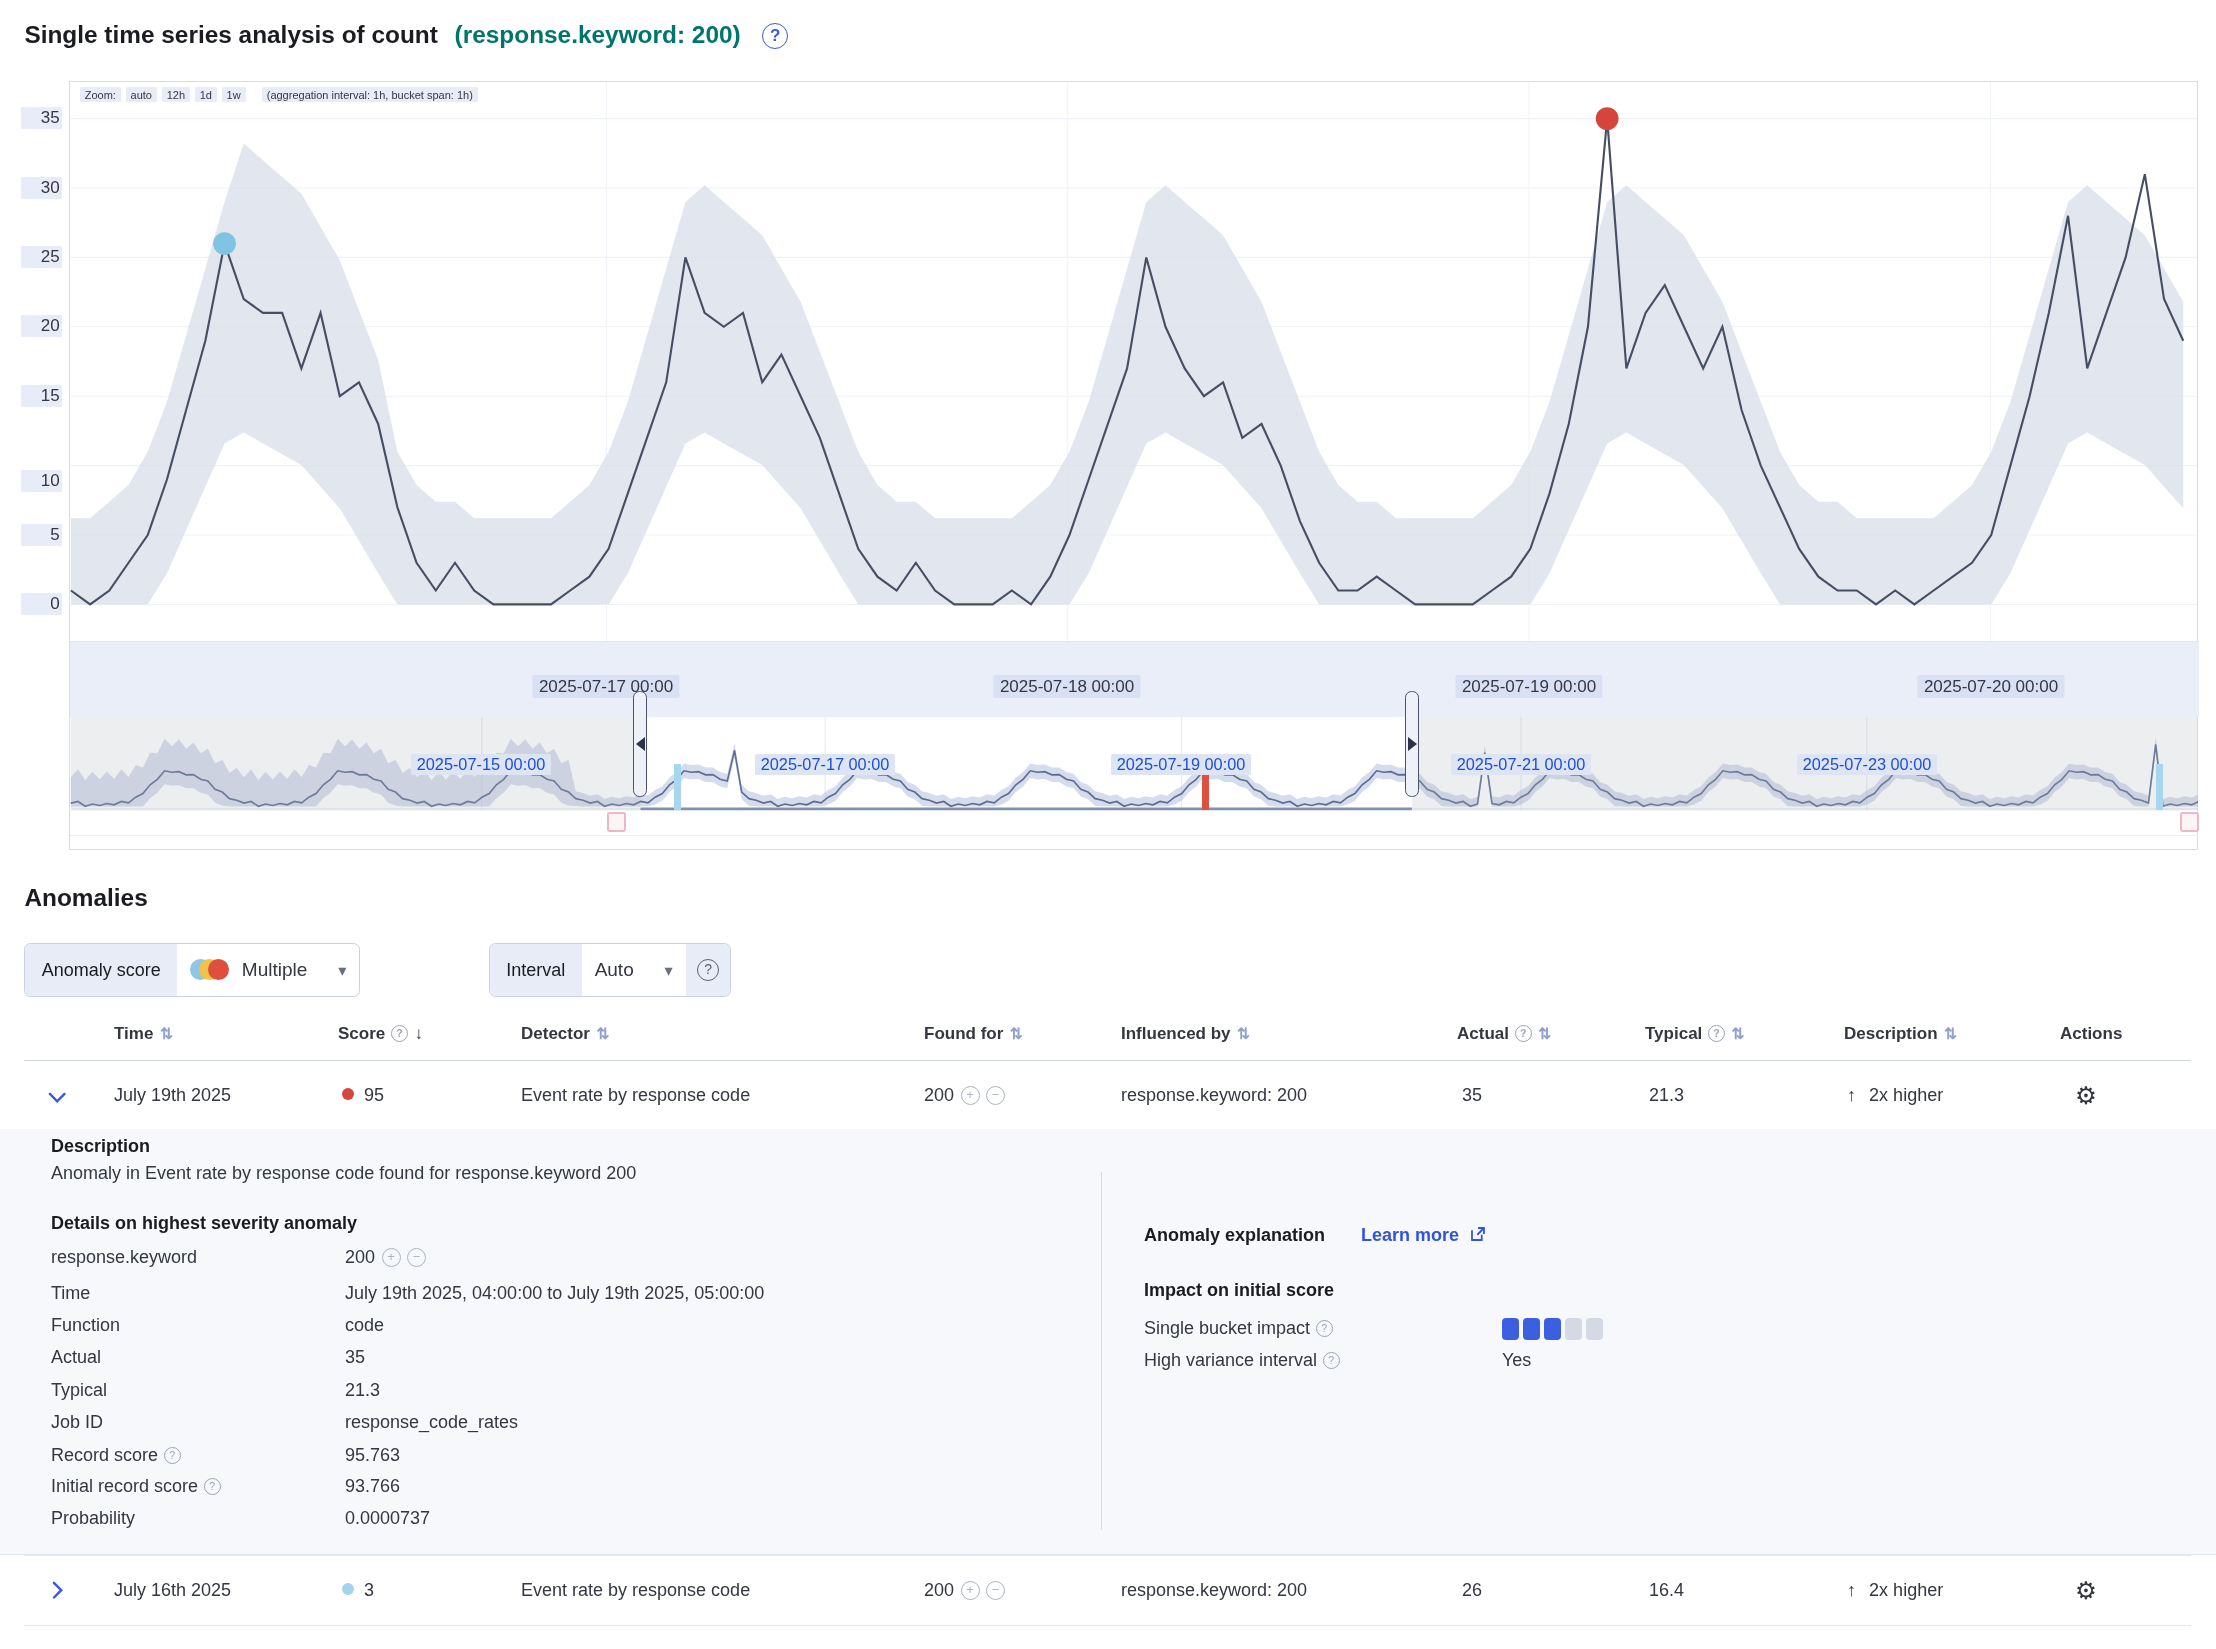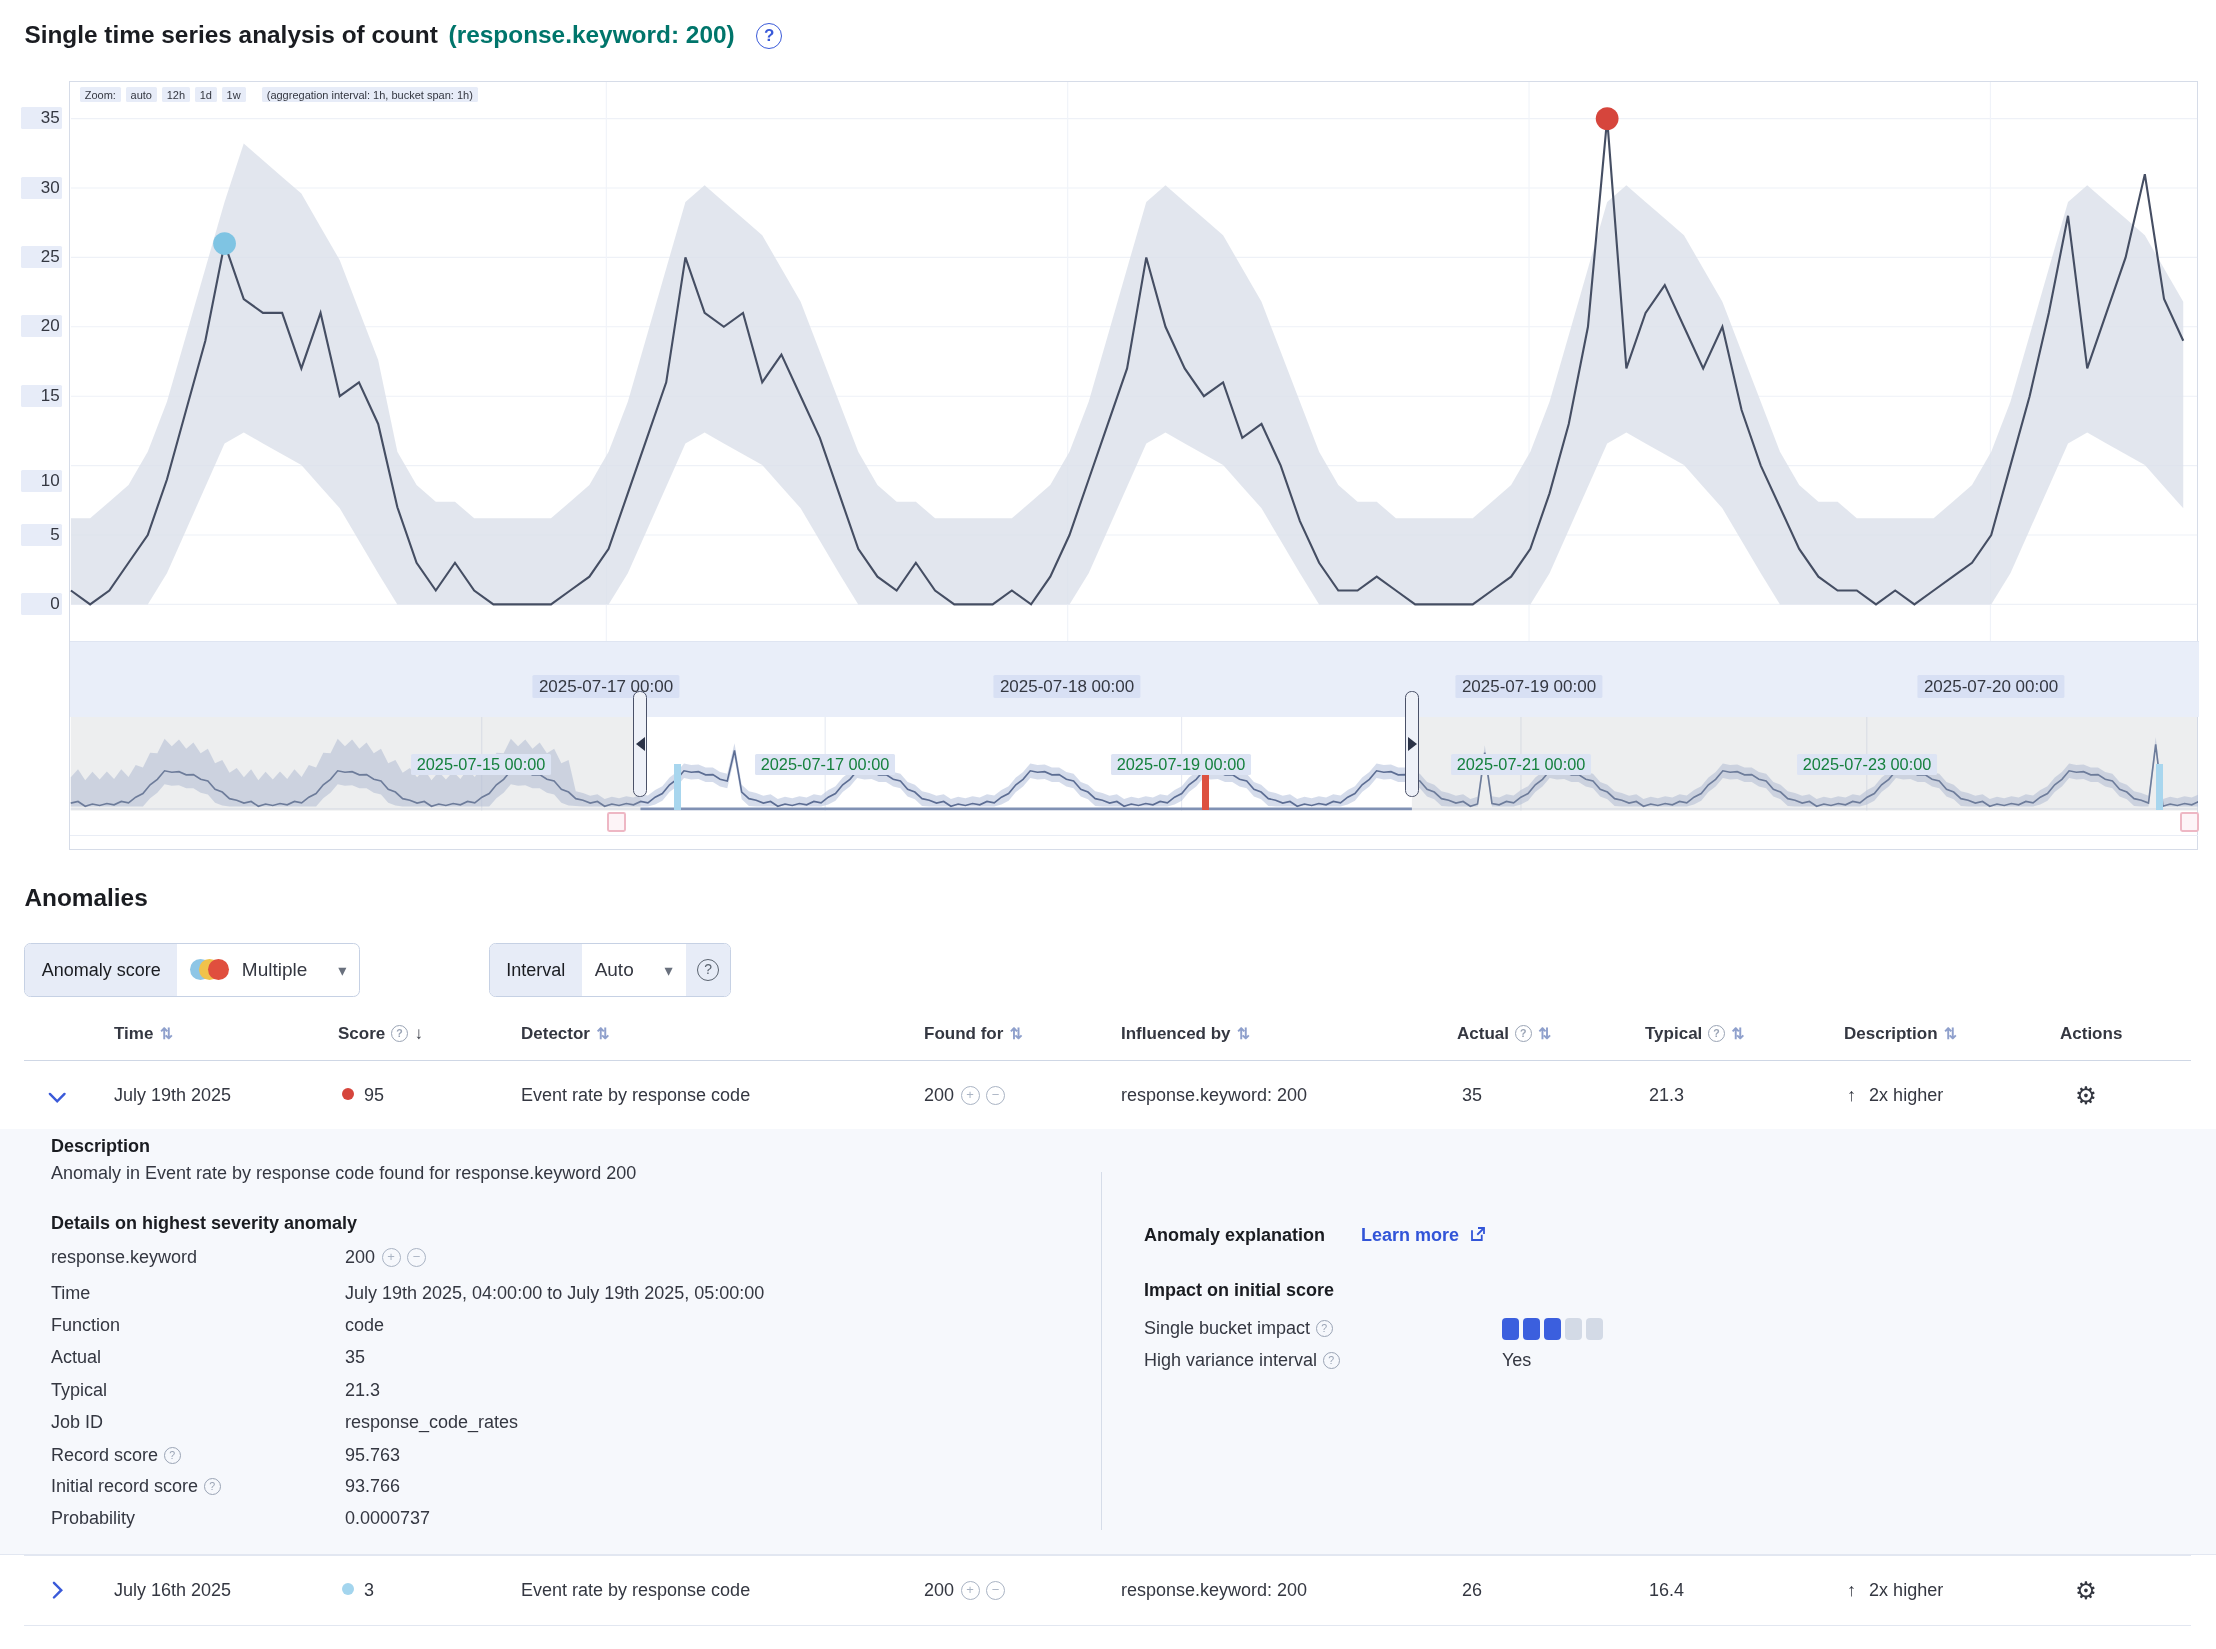--- a/index.html
+++ b/index.html
@@ -2,40 +2,40 @@
 <html style="font-size:13px"><head>
 <meta charset="utf-8">
 <style>
   * { margin:0; padding:0; box-sizing:border-box; }
   html,body { width:2216px; height:1650px; background:#ffffff; overflow:hidden;
     font-family:"Liberation Sans", sans-serif; color:#343741; }
   .abs { position:absolute; }
 
   
   #page-title { left:24.4px; top:21px; font-size:24.4px; font-weight:700; color:#1a1c21; }
-  #page-title .entity { color:#00756b; margin-left:4px; }
+  #page-title .entity { color:#00756b; margin-left:10px; }
   .help-badge { display:inline-block; width:26px; height:26px; border:1.6px solid #3a5ad9;
     border-radius:50%; color:#3a5ad9; font-size:17px; font-weight:700; text-align:center;
     line-height:23px; margin-left:14.7px; vertical-align:1.6px; }
 
   
   #chart-card { left:69px; top:81px; width:2129px; height:769px;
     border:0.8px solid #d6dce8; background:#fff; }
   .ytick { width:41px; text-align:right; font-size:17px; color:#343741;
     background:#e7ecf8; padding:0.8px 2.4px; border-radius:1.6px; }
   #zoom-row { left:9.8px; top:6.5px; font-size:11px; z-index:5; }
   #zoom-row span { background:#e7ecf8; padding:1.6px 4.9px; margin-right:4.9px; border-radius:1.6px; }
   #zoom-row .agg { margin-left:11.4px; }
 
   #axis-band { left:0; top:559px; width:2129px; height:76px; background:#e9eef9;
     border-top:0.8px solid #dfe5f2; }
   .xtick { top:33px; transform:translateX(-50%); font-size:17px; color:#343741;
     background:#d8e0f4; padding:1.6px 6.5px; border-radius:1.6px; white-space:nowrap; }
 
-  .ctick { transform:translateX(-50%); font-size:16.3px; color:#15803d;
+  .ctick { transform:translateX(-50%); font-size:16.3px; color:#1d4ed8;
     background:#dde4f4; padding:0.8px 5.7px; border-radius:1.6px; white-space:nowrap; z-index:6; }
 
   .brush-handle { width:14px; height:106px; background:#eef1f8; border:1.6px solid #4a5168;
     border-radius:6.5px; z-index:8; display:flex; align-items:center; justify-content:center; }
   .tri { width:0; height:0; border-top:7.3px solid transparent; border-bottom:7.3px solid transparent; }
   .tri-left  { border-right:9px solid #2c3347; }
   .tri-right { border-left:9px solid #2c3347; }
 
   .lane-tick { width:7.3px; z-index:4; }
   .ann-rect { width:19px; height:20.4px; border:2.4px solid #eeb7c4; background:#fdf4f7;

